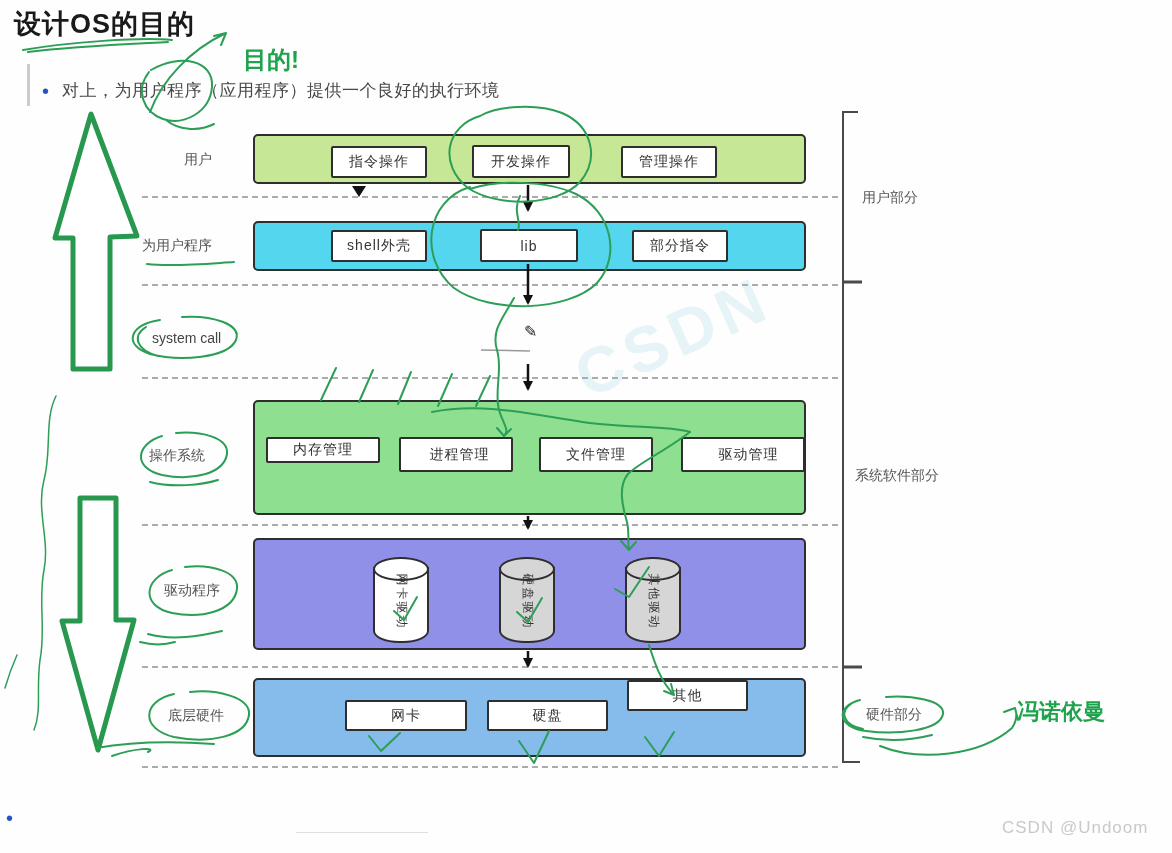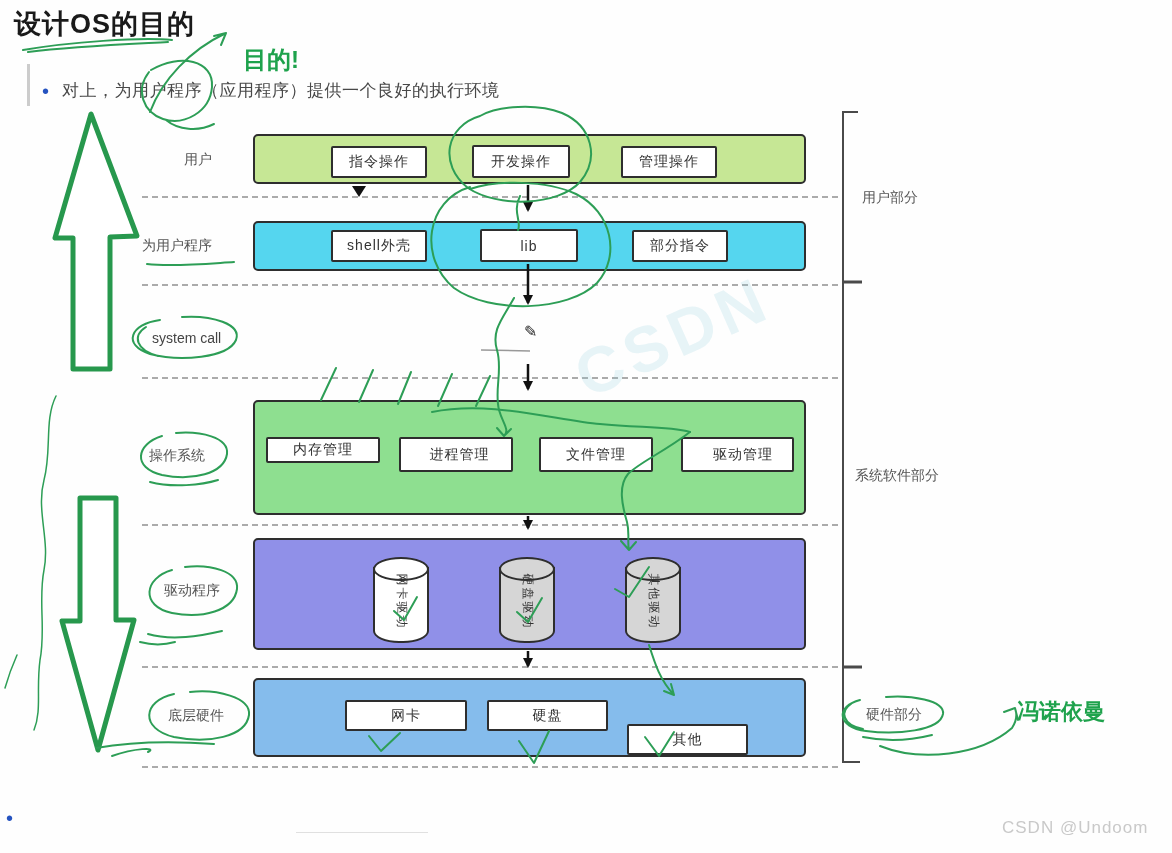--- a/index.html
+++ b/index.html
@@ -71,21 +71,21 @@
   <div class="wbox" style="left:331px;top:230px;width:96px;height:32px;">shell外壳</div>
   <div class="wbox" style="left:480px;top:229px;width:98px;height:33px;">lib</div>
   <div class="wbox" style="left:632px;top:230px;width:96px;height:32px;">部分指令</div>
 
   <div class="abs pencil" style="left:524px;top:322px;">✎</div>
 
   <div class="bar bar4" style="top:400px;height:115px;"></div>
   <div class="wbox" style="left:266px;top:437px;width:114px;height:26px;">内存管理</div>
   <div class="wbox" style="left:399px;top:437px;width:114px;height:35px;padding-left:7px;">进程管理</div>
   <div class="wbox" style="left:539px;top:437px;width:114px;height:35px;">文件管理</div>
-  <div class="wbox" style="left:681px;top:437px;width:113px;height:35px;padding-left:11px;">驱动管理</div>
+  <div class="wbox" style="left:681px;top:437px;width:124px;height:35px;padding-left:11px;">驱动管理</div>
 
   <div class="bar bar5" style="top:538px;height:112px;"></div>
   <div class="cyl" style="left:373px;top:557px;">
     <div class="cyl-body"></div>
     <div class="cyl-cap"></div>
     <div class="cyl-text">网卡驱动</div>
   </div>
   <div class="cyl gray" style="left:499px;top:557px;">
     <div class="cyl-body"></div>
     <div class="cyl-cap"></div>
@@ -93,21 +93,21 @@
   </div>
   <div class="cyl gray" style="left:625px;top:557px;">
     <div class="cyl-body"></div>
     <div class="cyl-cap"></div>
     <div class="cyl-text">其他驱动</div>
   </div>
 
   <div class="bar bar6" style="top:678px;height:79px;"></div>
   <div class="wbox" style="left:345px;top:700px;width:122px;height:31px;">网卡</div>
   <div class="wbox" style="left:487px;top:700px;width:121px;height:31px;">硬盘</div>
-  <div class="wbox" style="left:627px;top:724px;width:121px;height:31px;">其他</div>
+  <div class="wbox" style="left:627px;top:680px;width:121px;height:31px;">其他</div>
 
   <div class="abs section-label" style="left:862px;top:189px;">用户部分</div>
   <div class="abs section-label" style="left:855px;top:467px;">系统软件部分</div>
   <div class="abs section-label" style="left:866px;top:706px;">硬件部分</div>
   <div class="abs green-note von-neumann" style="left:1017px;top:697px;">冯诺依曼</div>
 
   <div class="abs bullet-dot" style="left:6px;top:813px;">•</div>
   <div class="abs underline-faint" style="left:296px;top:832px;width:132px;"></div>
 
   <div class="abs watermark" style="left:1002px;top:818px;">CSDN @Undoom</div>

